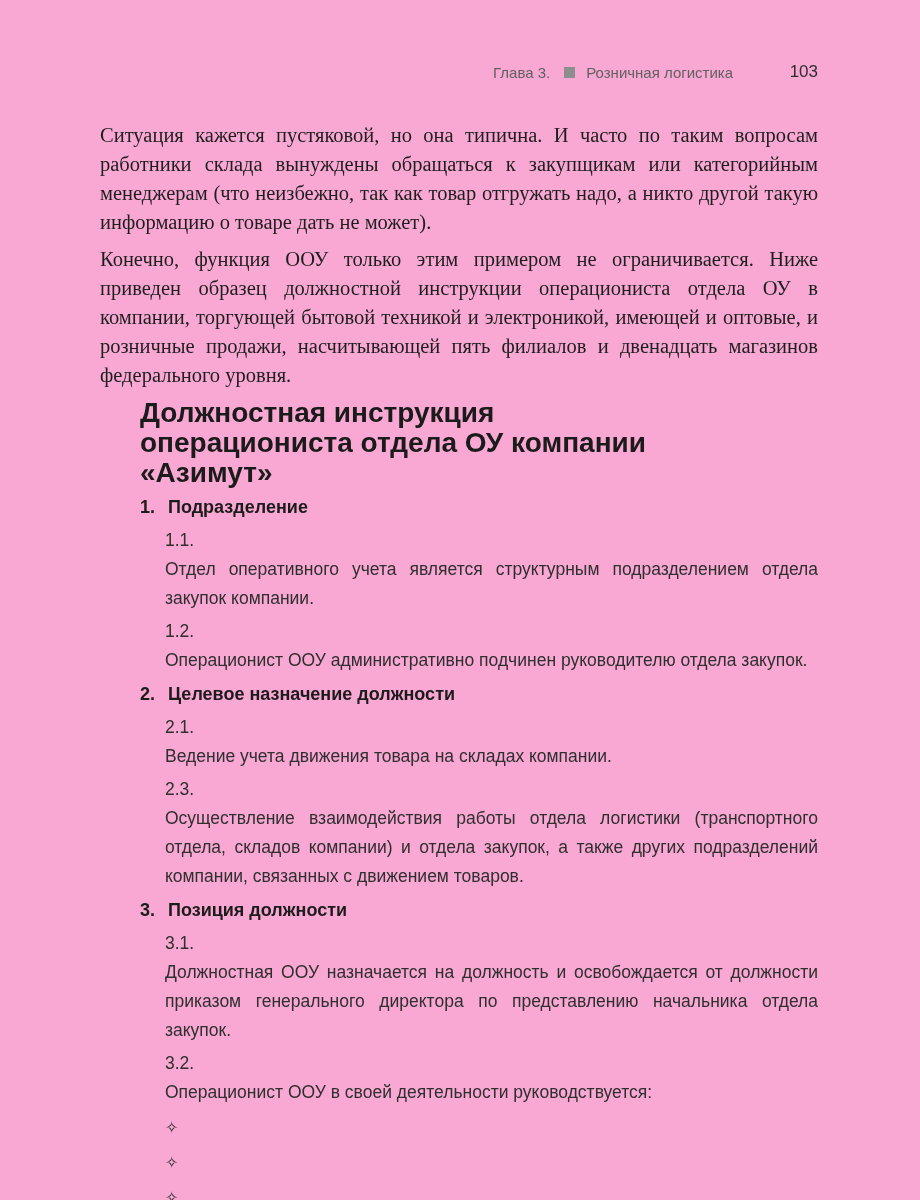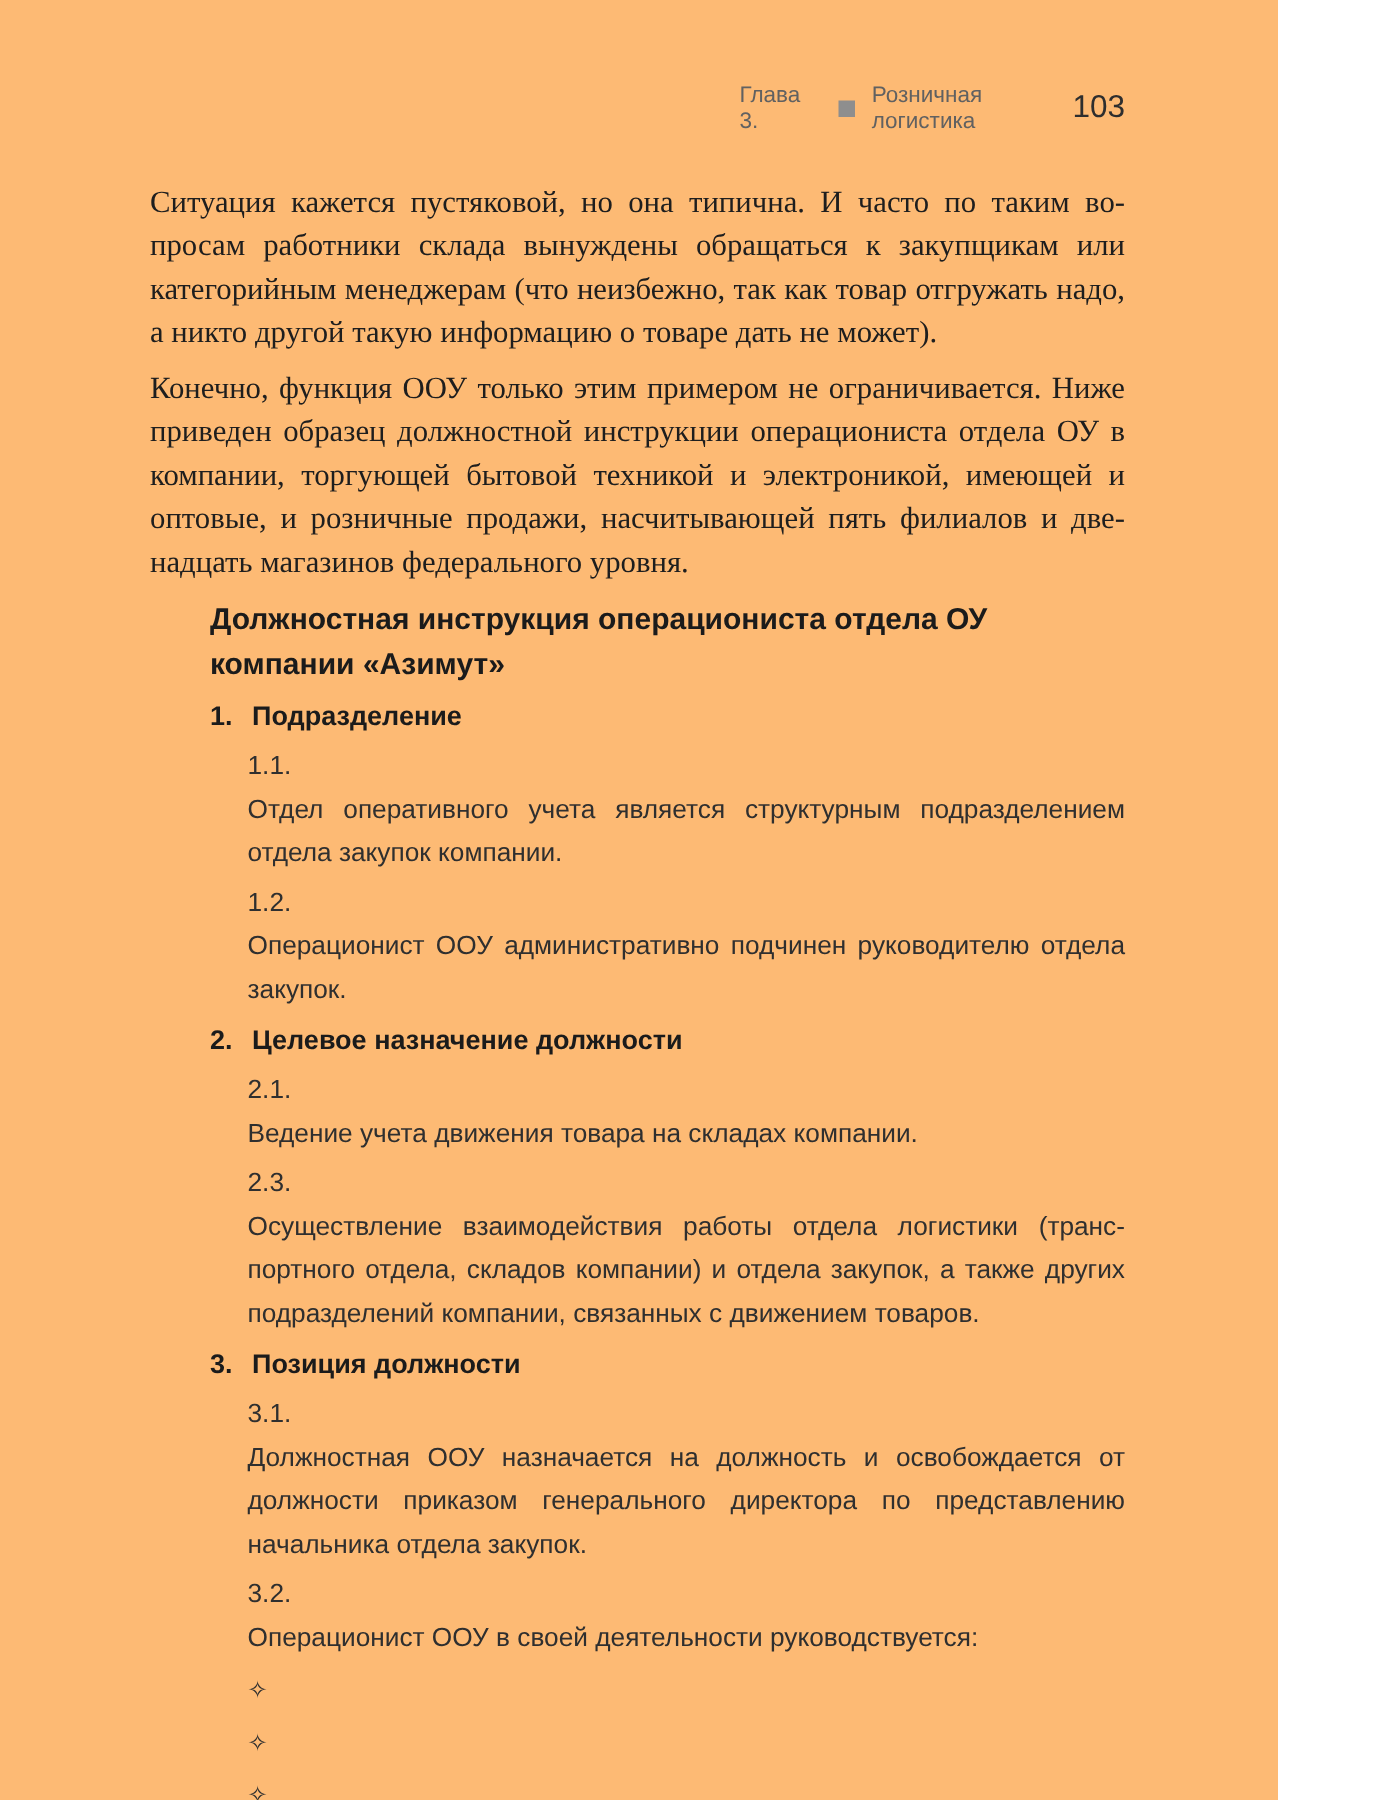--- a/index.html
+++ b/index.html
@@ -2,23 +2,23 @@
 <html lang="ru"><head>
 <meta charset="utf-8">
 <style>
   html, body {
     margin: 0;
     padding: 0;
     background: #ffffff;
   }
   .page {
     position: relative;
-    width: 852px;
+    width: 920px;
     height: 1200px;
-    background: #fdba74;
+    background: #f9a8d4;
     overflow: hidden;
     box-sizing: border-box;
   }
   .content {
     padding: 62px 102px 0 100px;
   }
 
   
   .running-head {
     display: flex;
@@ -34,21 +34,21 @@
   .running-head .sq {
     width: 11px;
     height: 11px;
     background: #8e8e8e;
     margin: 0 11px 0 14px;
     flex: none;
   }
   .running-head .pageno {
     margin-left: auto;
     color: #2e2e2e;
-    font-size: 21px;
+    font-size: 17px;
   }
 
   
   .intro p {
     font-family: "Liberation Serif", serif;
     font-size: 20.5px;
     line-height: 29px;
     color: #1e1e1e;
     text-align: justify;
     margin: 0 0 8px 0;
@@ -58,21 +58,21 @@
   }
 
   
   .instruction {
     margin-top: 8px;
     padding-left: 40px;
     font-family: "Liberation Sans", sans-serif;
     color: #2f2f2f;
   }
   .instr-title {
-    font-size: 20px;
+    font-size: 28px;
     line-height: 30px;
     font-weight: bold;
     color: #1b1b1b;
     margin: 0;
     max-width: 572px;
   }
   .sec-heading {
     display: flex;
     font-size: 18px;
     line-height: 22px;

